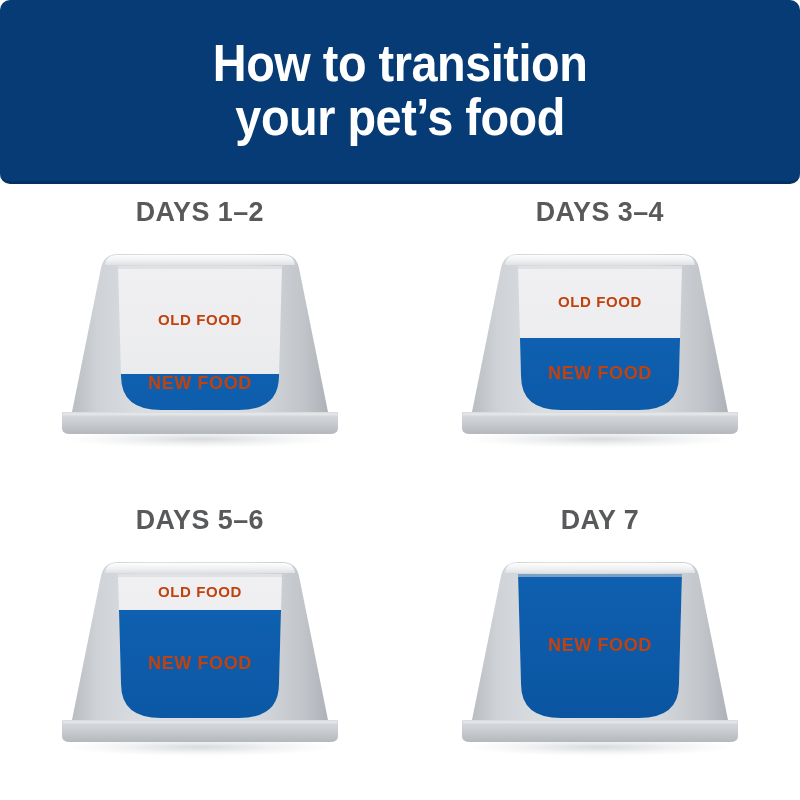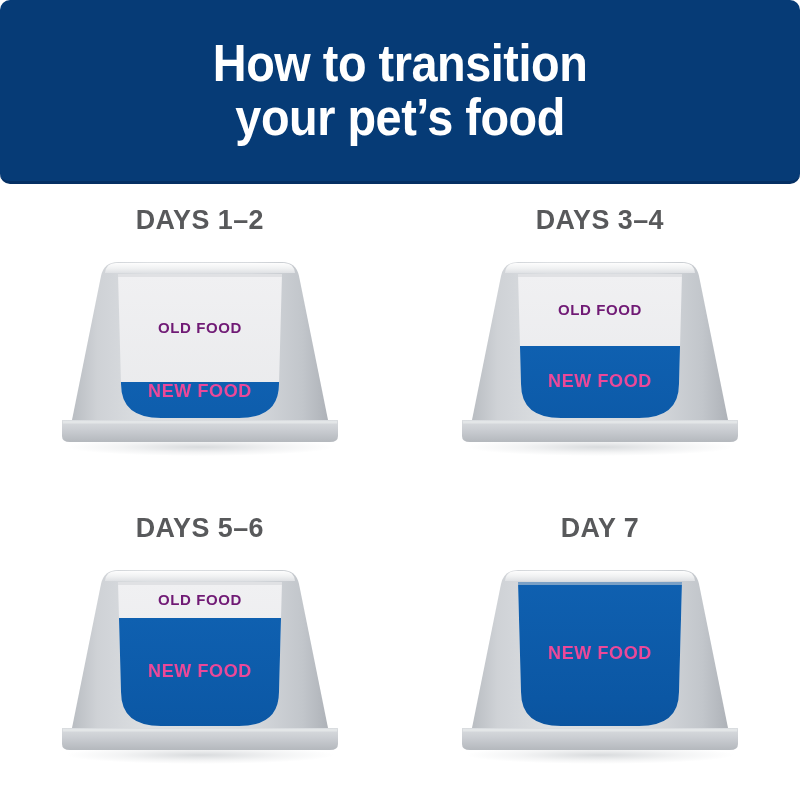--- a/index.html
+++ b/index.html
@@ -28,21 +28,21 @@
     letter-spacing:-0.5px;
     transform:scaleX(0.90);
     transform-origin:center center;
     white-space:pre-line;
     margin:0;
     padding:0 20px;
   }
 
   
   .grid{
-    position:absolute;left:0;top:180px;width:800px;height:616px;
+    position:absolute;left:0;top:172px;width:800px;height:616px;
     display:grid;
     grid-template-columns:1fr 1fr;
     grid-template-rows:1fr 1fr;
   }
   .cell{
     position:relative;
     display:flex;flex-direction:column;align-items:center;
     padding-top:24px;
     box-sizing:border-box;
   }
@@ -67,25 +67,25 @@
     position:absolute;
     left:0;width:100%;
     text-align:center;
     font-weight:bold;
     letter-spacing:0.6px;
     pointer-events:none;
     white-space:nowrap;
   }
   .label-old{
     font-size:15px;
-    color:#701a75;
+    color:#c2410c;
   }
   .label-new{
     font-size:18px;
-    color:#ec4899;
+    color:#c2410c;
   }
 </style>
 </head>
 <body>
 
 <div class="banner">
   <h1 class="banner-title">How to transition
 your pet’s food</h1>
 </div>
 

